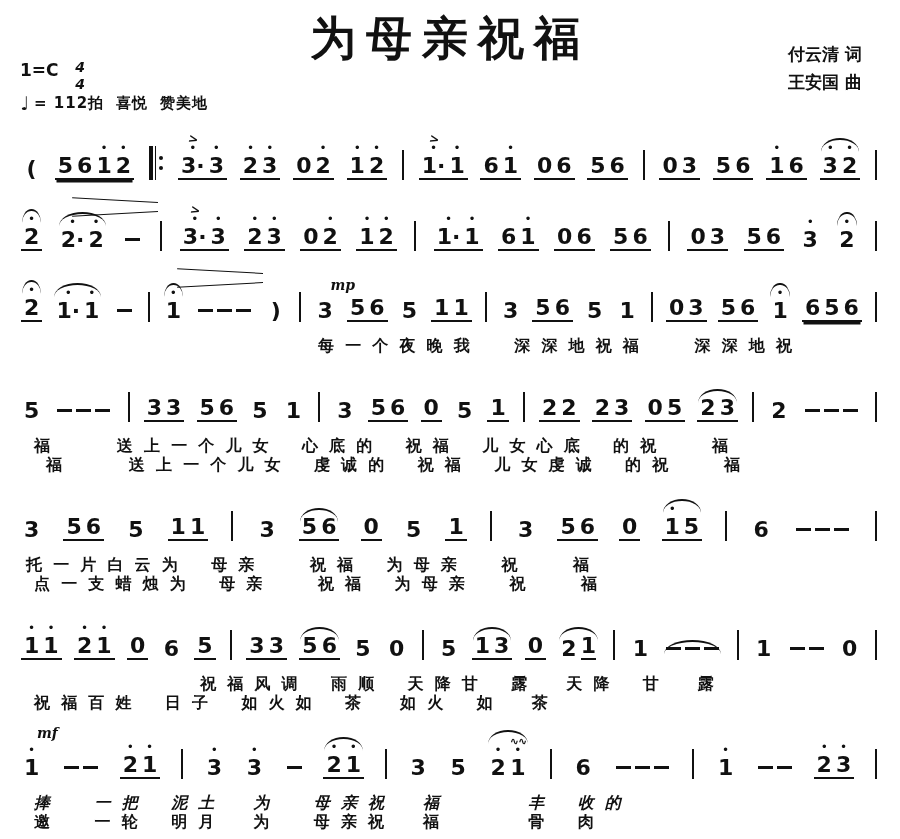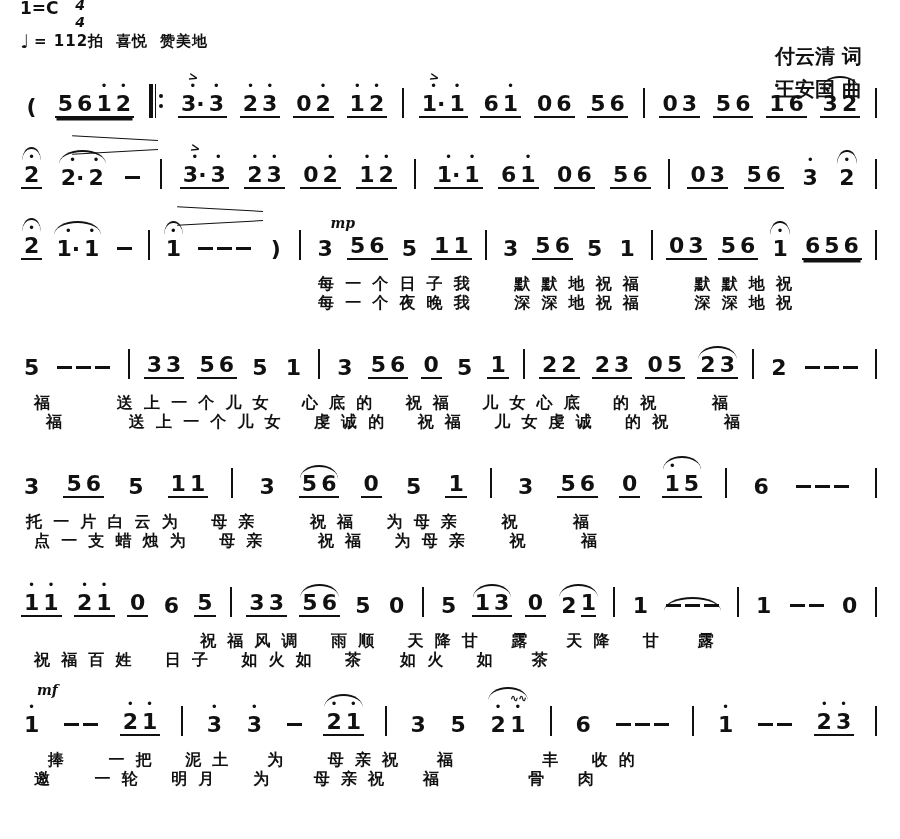--- a/index.html
+++ b/index.html
@@ -1,21 +1,21 @@
 <!DOCTYPE html>
 <html><head>
 <meta charset="utf-8">
 <style>
   html,body{margin:0;padding:0;background:#fff;}
   body{width:900px;height:839px;overflow:hidden;color:#111;
        font-family:"DejaVu Sans",sans-serif;}
   .page{position:relative;width:900px;height:839px;box-sizing:border-box;padding:6px 20px 0 20px;}
 
   .title{text-align:center;font-size:46px;font-weight:900;letter-spacing:10px;line-height:60px;margin-top:2px;}
-  .credits{position:absolute;top:40px;right:38px;font-size:20px;font-weight:700;line-height:1.65;text-align:left;}
+  .credits{position:absolute;top:40px;right:38px;font-size:17px;font-weight:700;line-height:1.65;text-align:left;}
   .meta{margin-top:-8px;}
   .keyrow{display:flex;font-size:17px;font-weight:700;height:30px;}
   .frac{display:inline-flex;flex-direction:column;align-items:center;margin-left:16px;font-size:14px;line-height:1;font-weight:700;}
   .frac .fl{width:11px;height:1.5px;background:#111;margin:1.5px 0;}
   .temporow{display:flex;align-items:center;font-size:15px;font-weight:700;height:26px;letter-spacing:1px;}
   .temporow .tn{font-size:19px;margin-right:4px;}
   .temporow .tx{margin-right:12px;}
 
   #score{margin-top:10px;}
   .sys{display:flex;align-items:flex-end;justify-content:space-between;height:54px;margin-bottom:13px;padding-bottom:4px;}
@@ -41,20 +41,21 @@
   .wedge::before,.wedge::after{content:"";position:absolute;left:0;width:100%;border-top:1.5px solid #111;}
   .wedge::before{top:0;transform:rotate(3.2deg);transform-origin:right center;}
   .wedge::after{bottom:0;transform:rotate(-3.2deg);transform-origin:right center;}
   .lyr{white-space:pre;font-size:16px;font-weight:600;line-height:25px;margin-top:-6px;}
   .lyrblock{margin-bottom:10px;}
 </style>
 </head>
 <body>
 
 <div class="page">
+  <div class="title">为母亲祝福</div>
 
   <div class="credits">
     <div>付云清 词</div>
     <div>王安国 曲</div>
   </div>
 
   <div class="meta">
     <div class="keyrow">
       <span>1=C</span>
       <span class="frac">
@@ -476,21 +477,20 @@
           <span class="note">
             <span class="d">5</span>
           </span>
           <span class="note">
             <span class="d">6</span>
           </span>
         </span>
         <span class="bar"></span>
       </div>
       <div class="lyrblock">
-        <div class="lyr" style="margin-left: 298px;">每  一  个  日  子  我        默  默  地  祝  福          默  默  地  祝</div>
         <div class="lyr" style="margin-left: 298px;">每  一  个  夜  晚  我        深  深  地  祝  福          深  深  地  祝</div>
       </div>
       <div class="sys">
         <span class="g">
           <span class="note">
             <span class="d">5</span>
           </span>
         </span>
         <span class="g">
           <span class="note">
@@ -968,17 +968,17 @@
             <span class="d">2</span>
           </span>
           <span class="note">
             <span class="hd">•</span>
             <span class="d">3</span>
           </span>
         </span>
         <span class="bar"></span>
       </div>
       <div class="lyrblock">
-        <div class="lyr" style="margin-left: 28px;">捧        一  把      泥  土       为        母  亲  祝       福                丰      收  的</div>
+        <div class="lyr" style="margin-left: 14px; font-style: italic;">捧        一  把      泥  土       为        母  亲  祝       福                丰      收  的</div>
         <div class="lyr" style="margin-left: 14px;">邀        一  轮      明  月       为        母  亲  祝       福                骨      肉</div>
       </div>
     </div>
 </div>
 
 </body></html>

